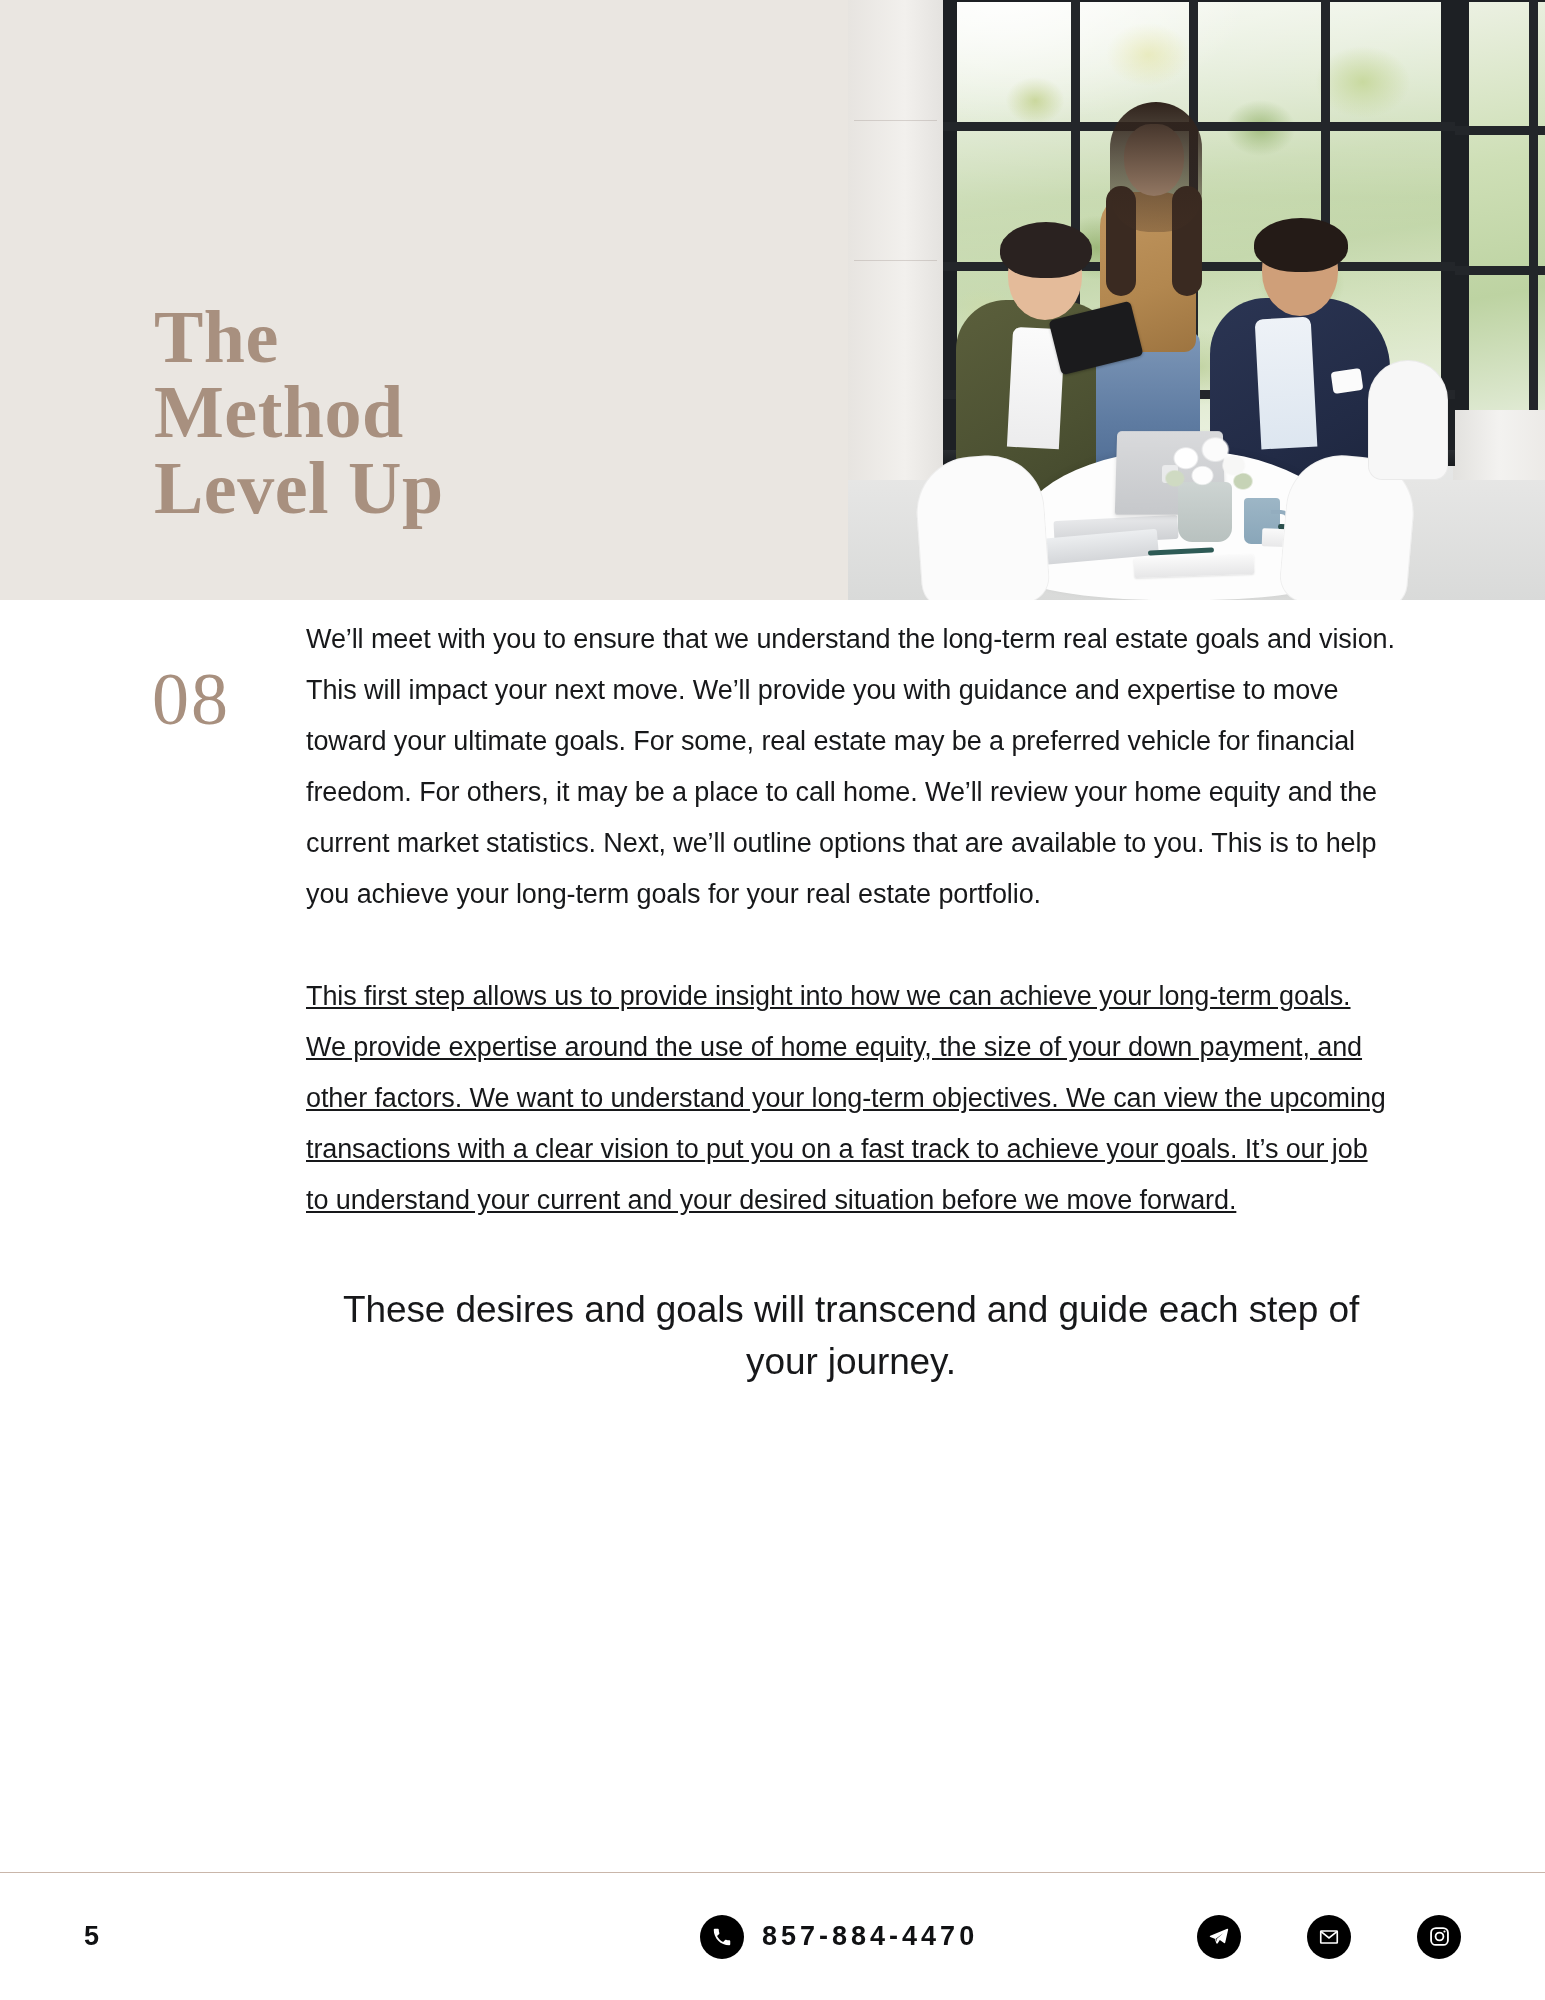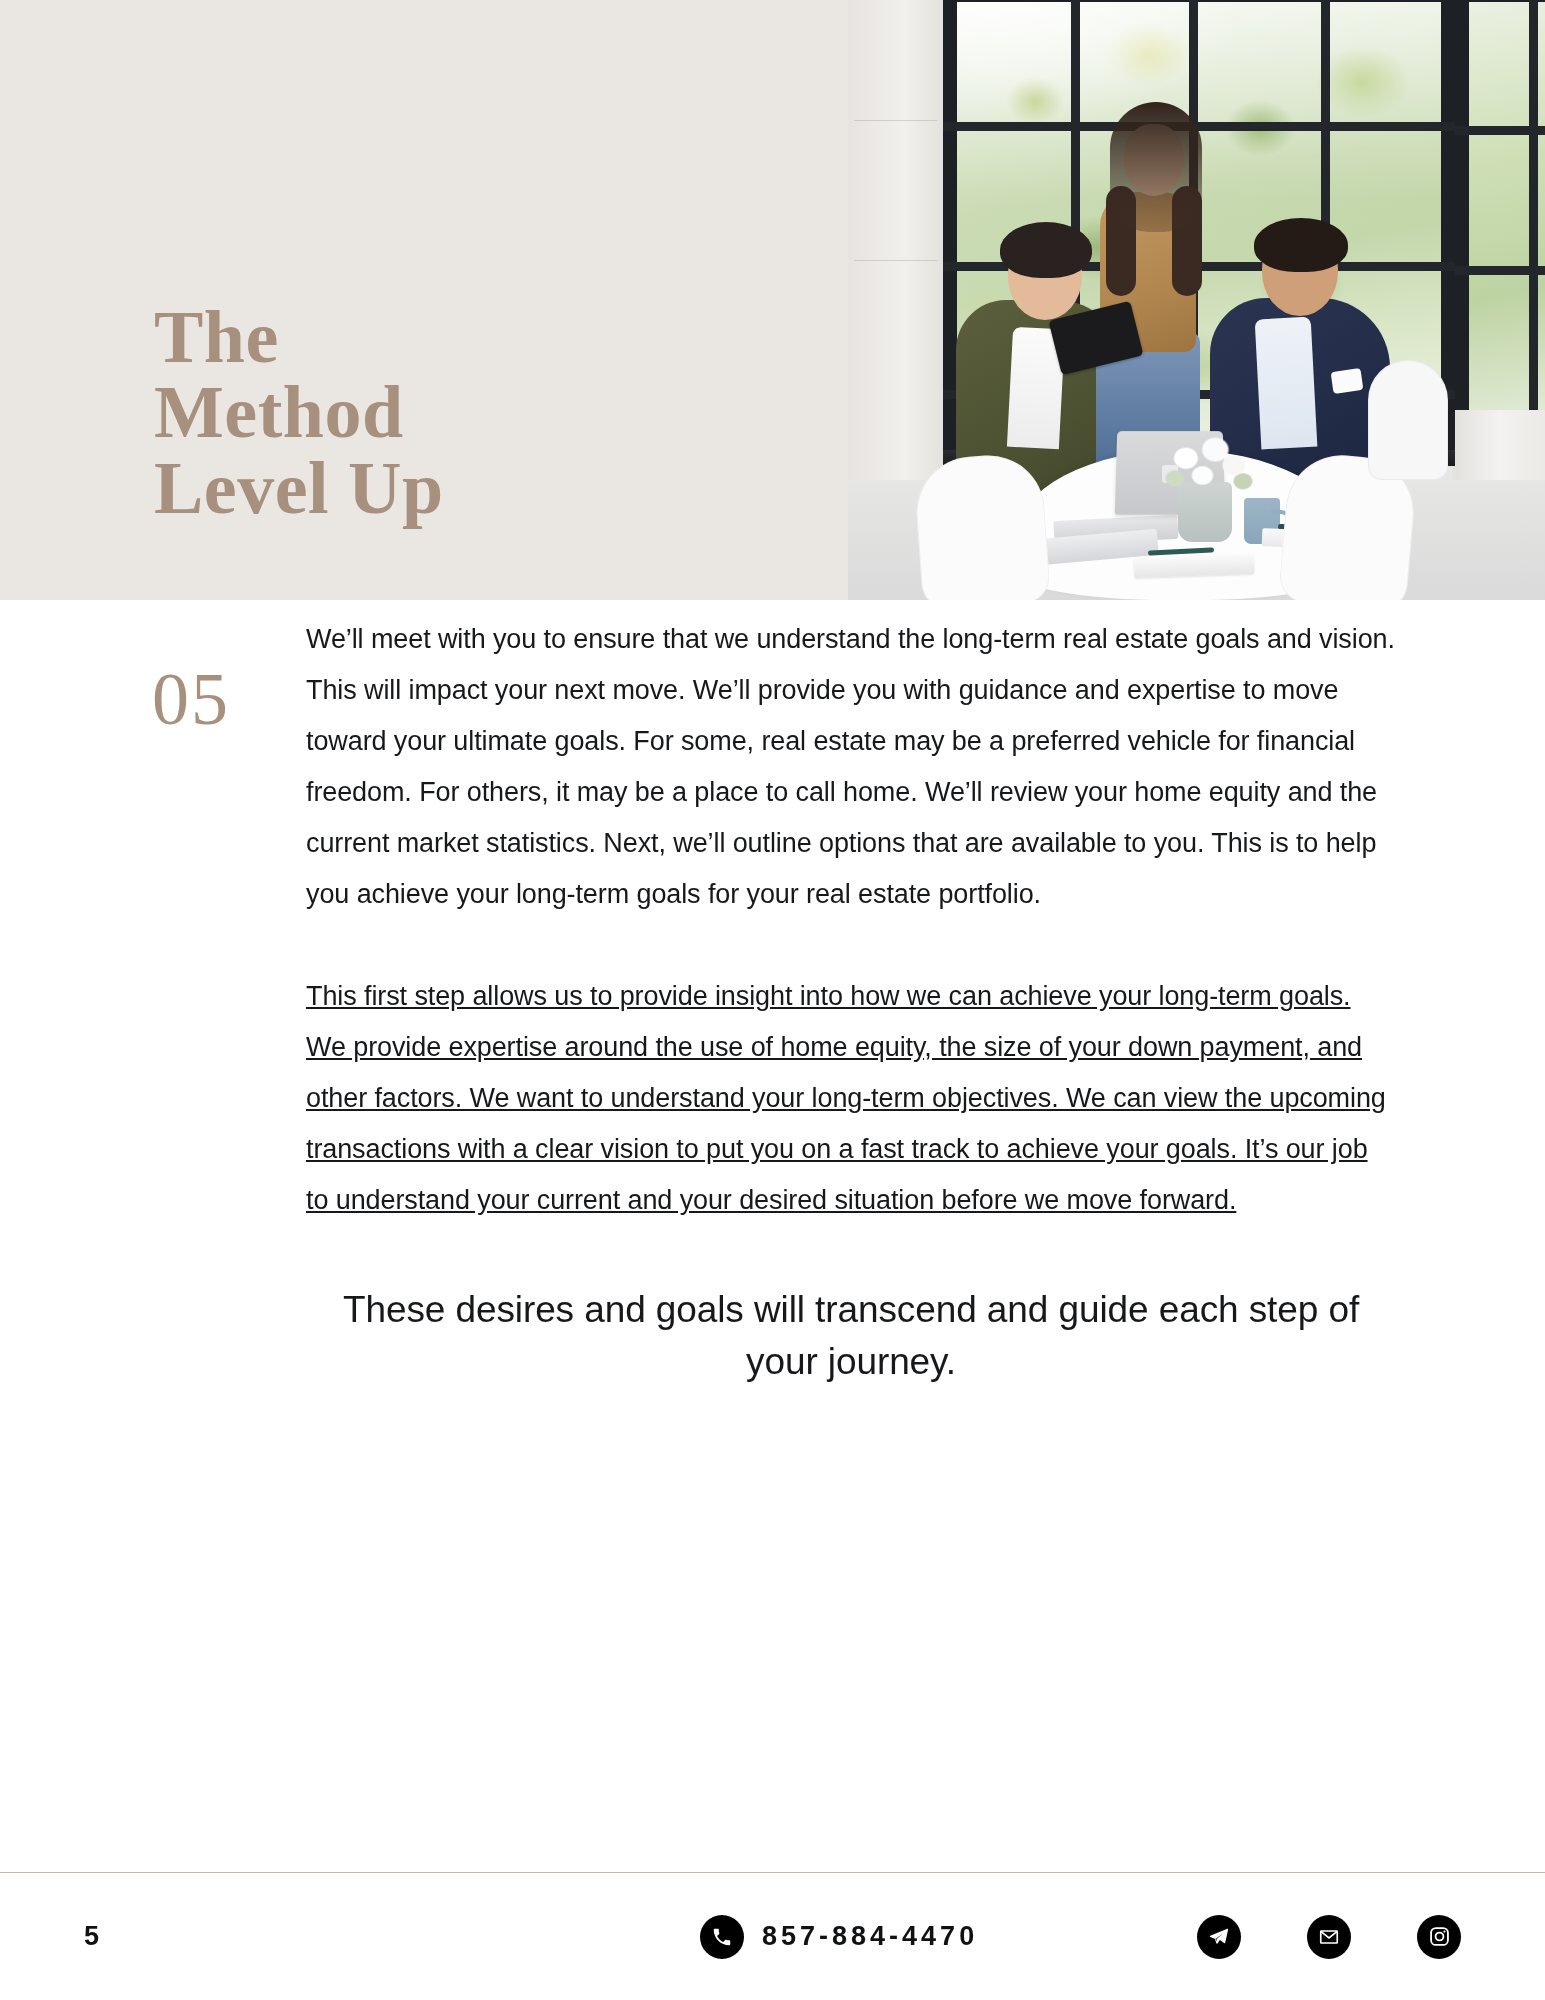--- a/index.html
+++ b/index.html
@@ -501,21 +501,21 @@
     <div class="obj pen-b"></div>
 
     <div class="ph-chair left"></div>
     <div class="ph-chair right"></div>
     <div class="ph-chair far-r"></div>
   </div>
 </div>
 
 <div class="content">
   <div class="step-row">
-    <div class="step-number">05</div>
+    <div class="step-number">08</div>
     <div class="step-body">
       <p class="para">We’ll meet with you to ensure that we understand the long-term real estate goals and vision. This will impact your next move. We’ll provide you with guidance and expertise to move toward your ultimate goals. For some, real estate may be a preferred vehicle for financial freedom. For others, it may be a place to call home. We’ll review your home equity and the current market statistics. Next, we’ll outline options that are available to you. This is to help you achieve your long-term goals for your real estate portfolio.</p>
       <p class="para second">This first step allows us to provide insight into how we can achieve your long-term goals. We provide expertise around the use of home equity, the size of your down payment, and other factors. We want to understand your long-term objectives. We can view the upcoming transactions with a clear vision to put you on a fast track to achieve your goals. It’s our job to understand your current and your desired situation before we move forward.</p>
       <p class="closing">These desires and goals will transcend and guide each step of your journey.</p>
     </div>
   </div>
 </div>
 
 <div class="footer-rule"></div>
 <div class="footer">

